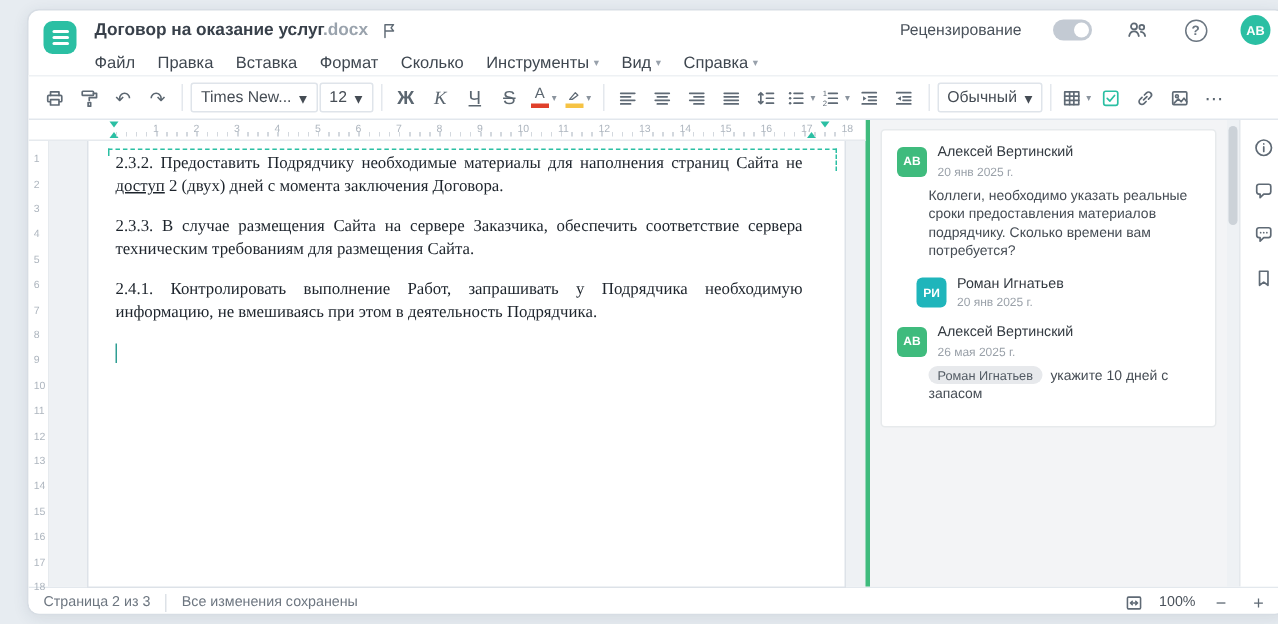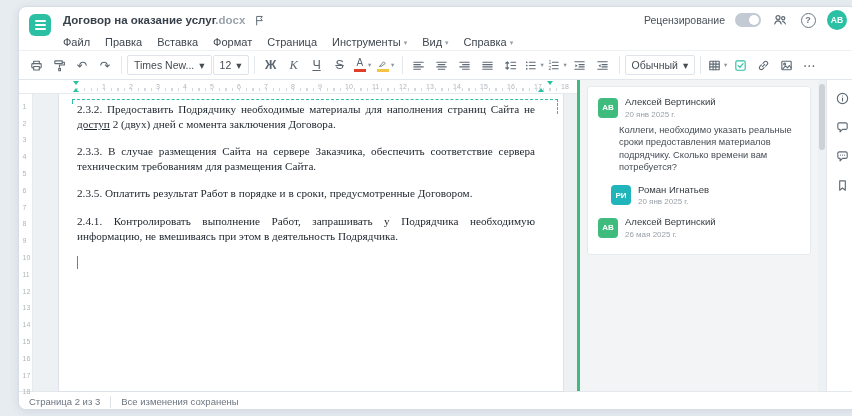--- a/index.html
+++ b/index.html
@@ -9,21 +9,21 @@
     border:1px solid #d7dde4;border-radius:8px;box-shadow:0 2px 10px rgba(40,60,80,.10);overflow:hidden;}
 
   
   .titlebar{position:relative;height:26px;display:flex;align-items:center;padding-left:44px;padding-right:10px;}
   .logo{position:absolute;left:10px;top:7px;width:22px;height:22px;border-radius:6px;background:var(--teal,#2bbfa3);
     display:flex;flex-direction:column;justify-content:center;align-items:center;gap:2.5px;cursor:pointer;}
   .logo i{display:block;width:11px;height:1.7px;background:#fff;border-radius:1px;}
   .doc-title{font-size:11.5px;font-weight:bold;color:#38404a;white-space:nowrap;}
   .doc-title .ext{color:#9aa3ad;}
   .flag-btn{margin-left:8px;display:flex;align-items:center;}
-  .topbar-right{margin-left:auto;display:flex;align-items:center;gap:10px;}
+  .topbar-right{margin-left:auto;display:flex;align-items:center;gap:21px;}
   .review-label{font-size:10.5px;color:#4a525b;}
   .toggle{width:26px;height:14px;border-radius:7px;background:#c3cad3;position:relative;cursor:pointer;}
   .toggle .knob{position:absolute;right:2px;top:2px;width:10px;height:10px;border-radius:50%;background:#fff;}
   .round-btn{width:18px;height:18px;display:flex;align-items:center;justify-content:center;cursor:pointer;}
   .help-circle{width:15px;height:15px;border:1.2px solid #6b7681;border-radius:50%;display:flex;align-items:center;
     justify-content:center;font-size:9px;color:#6b7681;font-weight:bold;}
   .avatar{width:20px;height:20px;border-radius:50%;background:var(--teal,#2bbfa3);color:#fff;font-size:8.5px;
     font-weight:bold;display:flex;align-items:center;justify-content:center;cursor:pointer;}
 
   
@@ -143,21 +143,21 @@
         </span>
       <div class="avatar">АВ</div>
     </div>
   </div>
 
   <div class="menubar" id="menubar">
       <span class="menu-item">Файл</span>
       <span class="menu-item">Правка</span>
       <span class="menu-item">Вставка</span>
       <span class="menu-item">Формат</span>
-      <span class="menu-item">Страница</span>
+      <span class="menu-item">Сколько</span>
       <span class="menu-item">Инструменты<span class="chev">▾</span></span>
       <span class="menu-item">Вид<span class="chev">▾</span></span>
       <span class="menu-item">Справка<span class="chev">▾</span></span>
     </div>
 
   <div class="toolbar">
     <span class="tb">
       <svg class="ic" width="15" height="15" viewBox="0 0 16 16">
           <path d="M5 6V3.5h6V6"></path>
           <rect x="3" y="6" width="10" height="4.5" rx="0.8"></rect>
@@ -337,21 +337,20 @@
           <span class="vnum" style="top: 260.8px;">16</span>
           <span class="vnum" style="top: 277.6px;">17</span>
           <span class="vnum" style="top: 294.4px;">18</span>
         </div>
       <div class="page">
         <div class="page-inner">
           <div class="comment-anchor"></div>
           <div id="paragraphs">
               <p class="para"><span>2.3.2. Предоставить Подрядчику необходимые материалы для наполнения страниц Сайта не </span><span class="useg">доступ</span><span> 2 (двух) дней с момента заключения Договора.</span></p>
               <p class="para"><span>2.3.3. В случае размещения Сайта на сервере Заказчика, обеспечить соответствие сервера техническим требованиям для размещения Сайта.</span></p>
-              <p class="para"><span>2.3.5. Оплатить результат Работ в порядке и в сроки, предусмотренные Договором.</span></p>
               <p class="para"><span>2.4.1. Контролировать выполнение Работ, запрашивать у Подрядчика необходимую информацию, не вмешиваясь при этом в деятельность Подрядчика.</span></p>
             </div>
           <div class="caret"></div>
         </div>
       </div>
     </div>
 
     <div class="comments-panel">
       <div class="thread" id="thread">
           <div class="comment">
@@ -374,20 +373,21 @@
             </div>
           </div>
           <div class="comment">
             <div class="c-head">
               <div class="c-av" style="background: rgb(63, 187, 125);">АВ</div>
               <div>
                 <div class="c-name">Алексей Вертинский</div>
                 <div class="c-date">26 мая 2025 г.</div>
               </div>
             </div>
+            <div class="c-body"><span class="mention">Роман Игнатьев</span> укажите 10 дней с запасом</div>
           </div>
         </div>
     </div>
 
     <div class="scrollbar">
       <div class="scroll-thumb"></div>
     </div>
 
     <div class="side-strip">
       <span class="strip-btn">
@@ -415,15 +415,26 @@
             <path d="M5 3h6v10l-3-2.3L5 13z"></path>
           </svg>
       </span>
     </div>
   </div>
 
   <div class="statusbar">
     <span>Страница 2 из 3</span>
     <span class="sdiv"></span>
     <span>Все изменения сохранены</span>
+    <div class="status-right">
+      <span class="zoom-btn">
+        <svg class="ic" width="14" height="14" viewBox="0 0 16 16">
+            <rect x="3" y="3.5" width="10" height="9" rx="0.8"></rect>
+            <path d="M5.3 8h5.4M5.3 8l1.4-1.3M5.3 8l1.4 1.3M10.7 8L9.3 6.7M10.7 8L9.3 9.3"></path>
+          </svg>
+      </span>
+      <span class="zoom-value">100%</span>
+      <span class="zoom-btn">−</span>
+      <span class="zoom-btn">+</span>
+    </div>
   </div>
 
 </div>
 
 </body></html>

